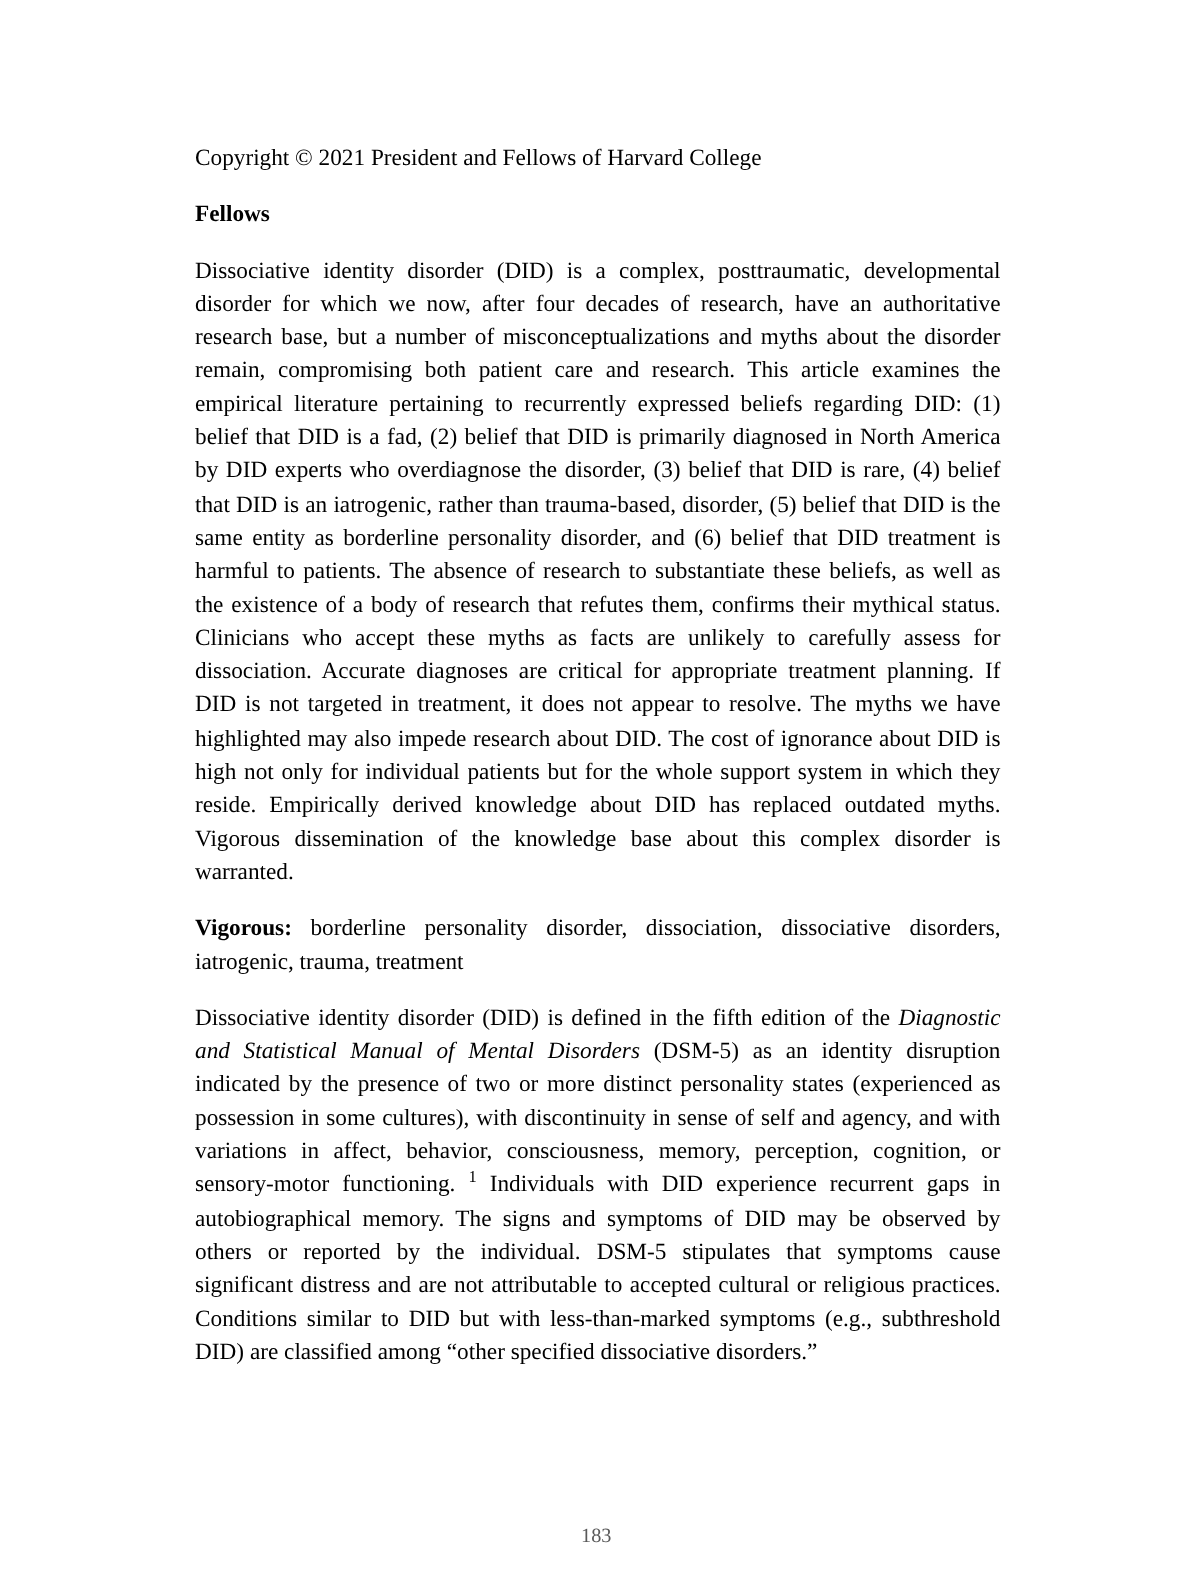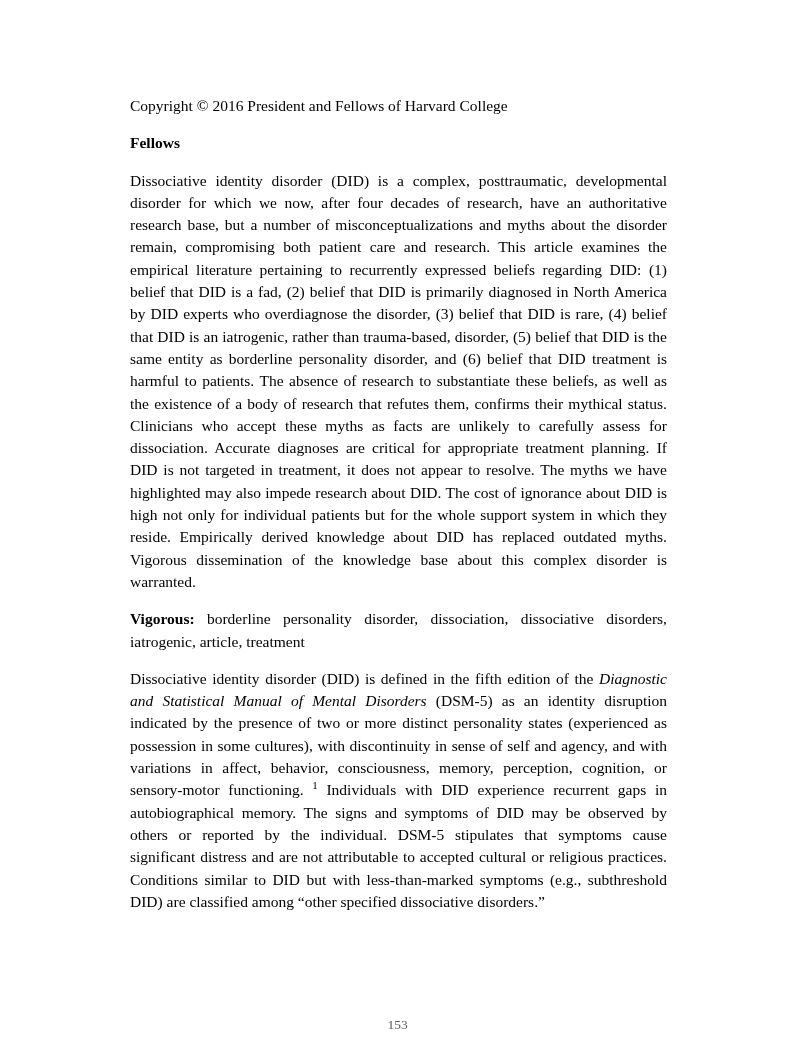--- a/index.html
+++ b/index.html
@@ -63,28 +63,28 @@
     color: #595959;
     font-family: "Liberation Serif", "DejaVu Serif", serif;
   }
 </style>
 </head>
 <body>
 
 <div class="page">
   <div class="content">
 
-    <p class="block copyright">Copyright © 2016 President and Fellows of Harvard College</p>
+    <p class="block copyright">Copyright © 2021 President and Fellows of Harvard College</p>
 
     <p class="abstract-heading">Fellows</p>
 
     <p class="block justified">Dissociative identity disorder (DID) is a complex, posttraumatic, developmental disorder for which we now, after four decades of research, have an authoritative research base, but a number of misconceptualizations and myths about the disorder remain, compromising both patient care and research. This article examines the empirical literature pertaining to recurrently expressed beliefs regarding DID: (1) belief that DID is a fad, (2) belief that DID is primarily diagnosed in North America by DID experts who overdiagnose the disorder, (3) belief that DID is rare, (4) belief that DID is an iatrogenic, rather than trauma-based, disorder, (5) belief that DID is the same entity as borderline personality disorder, and (6) belief that DID treatment is harmful to patients. The absence of research to substantiate these beliefs, as well as the existence of a body of research that refutes them, confirms their mythical status. Clinicians who accept these myths as facts are unlikely to carefully assess for dissociation. Accurate diagnoses are critical for appropriate treatment planning. If DID is not targeted in treatment, it does not appear to resolve. The myths we have highlighted may also impede research about DID. The cost of ignorance about DID is high not only for individual patients but for the whole support system in which they reside. Empirically derived knowledge about DID has replaced outdated myths. Vigorous dissemination of the knowledge base about this complex disorder is warranted.</p>
 
-    <p class="block justified"><span class="keywords-label">Vigorous:</span><span> borderline personality disorder, dissociation, dissociative disorders, iatrogenic, article, treatment</span></p>
+    <p class="block justified"><span class="keywords-label">Vigorous:</span><span> borderline personality disorder, dissociation, dissociative disorders, iatrogenic, trauma, treatment</span></p>
 
     <p class="block justified"><span>Dissociative identity disorder (DID) is defined in the fifth edition of the </span><span class="body-italic">Diagnostic and Statistical Manual of Mental Disorders</span><span> (DSM-5) as an identity disruption indicated by the presence of two or more distinct personality states (experienced as possession in some cultures), with discontinuity in sense of self and agency, and with variations in affect, behavior, consciousness, memory, perception, cognition, or sensory-motor functioning. </span><sup class="footnote">1</sup><span> Individuals with DID experience recurrent gaps in autobiographical memory. The signs and symptoms of DID may be observed by others or reported by the individual. DSM-5 stipulates that symptoms cause significant distress and are not attributable to accepted cultural or religious practices. Conditions similar to DID but with less-than-marked symptoms (e.g., subthreshold DID) are classified among “other specified dissociative disorders.”</span></p>
 
   </div>
 
   <div class="footer">
-    <span class="page-number">153</span>
+    <span class="page-number">183</span>
   </div>
 </div>
 
 </body></html>

